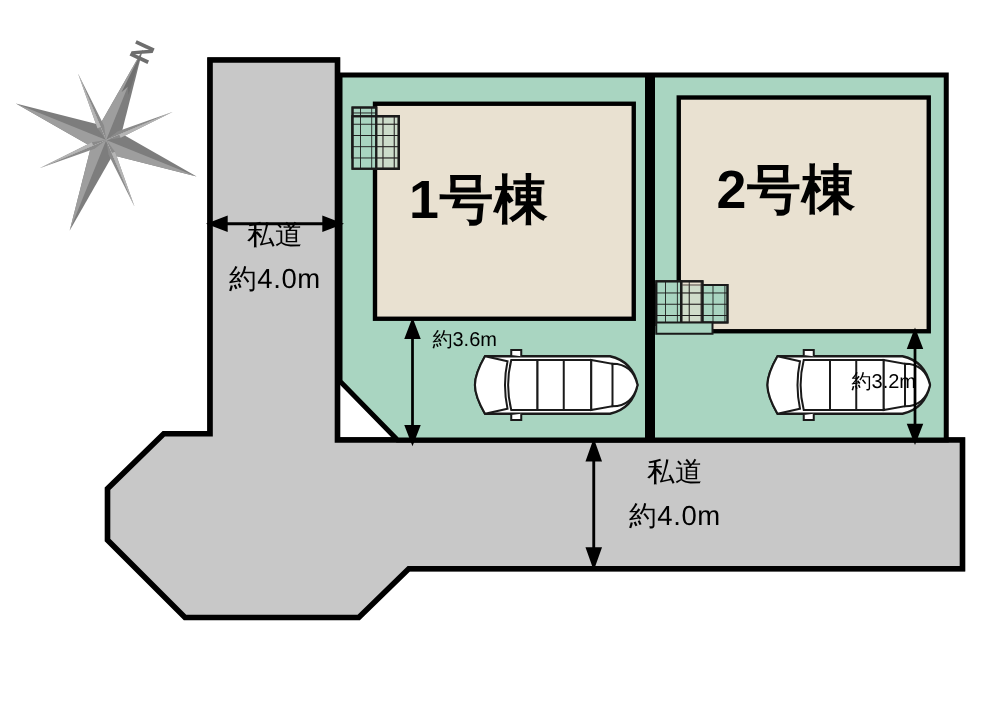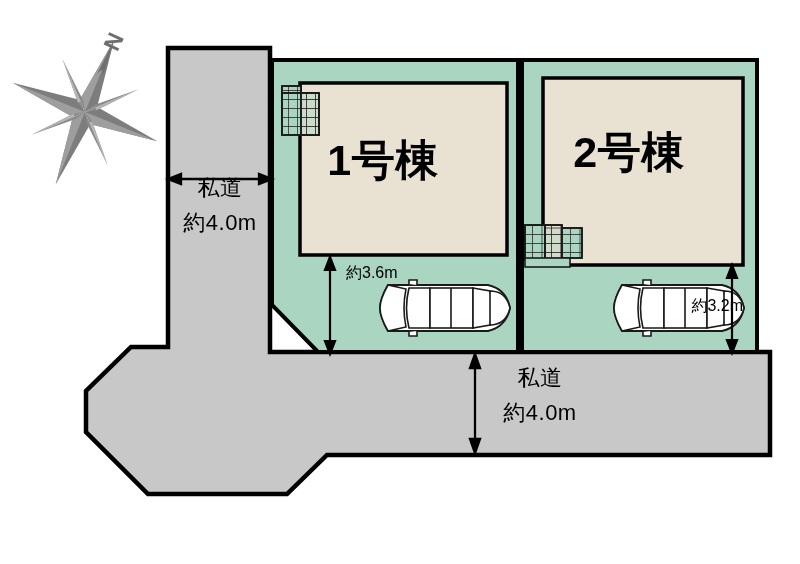--- a/index.html
+++ b/index.html
@@ -238,17 +238,17 @@
   <div class="label road-label" style="left:160px; top:176px; width:120px;">私道</div>
 
   <div class="label road-label" style="left:155px; top:211px; width:130px;">約4.0m</div>
 
   <div class="label road-label" style="left:480px; top:366px; width:120px;">私道</div>
 
   <div class="label road-label" style="left:475px; top:401px; width:130px;">約4.0m</div>
 
   <div class="label dim-label" style="left:334px; top:264px; width:72px; text-align:left;margin-left:12px;">約3.6m</div>
 
-  <div class="label dim-label" style="left:671px; top:297px; width:72px; text-align:right;">約3.2m</div>
+  <div class="label dim-label" style="left:671px; top:297px; width:72px; text-align:center;">約3.2m</div>
 
   <div class="compass-n" style="left:105px; top:28px;">N</div>
 
 </div>
 
 </body></html>

